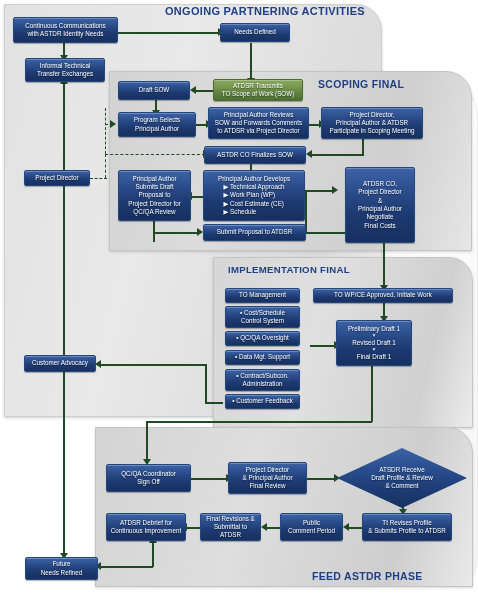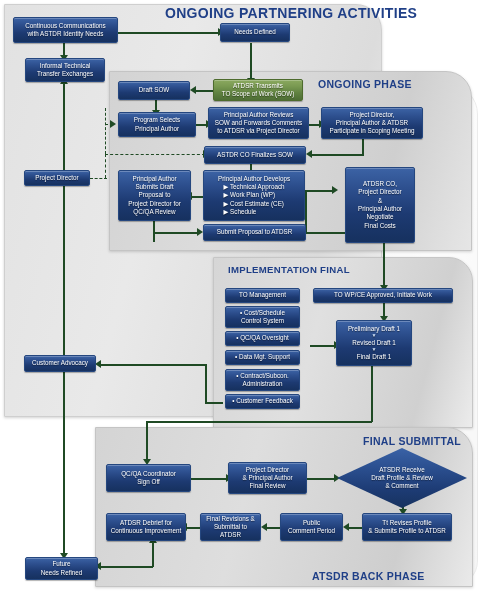--- a/index.html
+++ b/index.html
@@ -37,21 +37,21 @@
   .panel-white{
     left:370px;top:84px;width:108px;height:503px;
     background:linear-gradient(100deg,#f4f4f4 0%,#fbfbfb 50%,#f0f0f0 100%);
     border:1px solid #dcdcdc;border-top-right-radius:30px;border-bottom-right-radius:26px;
     opacity:.55;
   }
   .panel-title{
     position:absolute;font-weight:bold;color:#1f3f87;
     letter-spacing:.3px;white-space:nowrap;
   }
-  .t-ongoing{left:165px;top:5px;font-size:14px;}
+  .t-ongoing{left:165px;top:5px;font-size:11px;}
   .t-scoping{left:318px;top:78px;font-size:10.5px;}
   .t-impl{left:228px;top:264px;font-size:9.6px;}
   .t-final{left:363px;top:435px;font-size:10.5px;}
   .t-feed{left:312px;top:570px;font-size:10.5px;}
 
   
   .node{
     position:absolute;box-sizing:border-box;
     display:flex;align-items:center;justify-content:center;
     text-align:center;color:#ffffff;
@@ -104,24 +104,23 @@
 
 <div id="canvas">
 
   <div class="panel panel-white"></div>
   <div class="panel panel-ongoing"></div>
   <div class="panel panel-scoping"></div>
   <div class="panel panel-impl"></div>
   <div class="panel panel-final"></div>
 
   <div class="panel-title t-ongoing">ONGOING PARTNERING ACTIVITIES</div>
-  <div class="panel-title t-scoping">ONGOING PHASE</div>
+  <div class="panel-title t-scoping">SCOPING FINAL</div>
   <div class="panel-title t-impl">IMPLEMENTATION FINAL</div>
-  <div class="panel-title t-final">FINAL SUBMITTAL</div>
-  <div class="panel-title t-feed">ATSDR BACK PHASE</div>
+  <div class="panel-title t-feed">FEED ASTDR PHASE</div>
 
   <div class="ln h" style="left:118px;top:32px;width:102px;"></div>
   <div class="arw arw-r" style="left:218px;top:28px;"></div>
 
   <div class="ln v" style="left:63px;top:43px;height:15px;"></div>
   <div class="arw arw-d" style="left:60px;top:55px;"></div>
 
   <div class="ln v" style="left:63px;top:82px;height:480px;"></div>
   <div class="arw arw-u" style="left:60px;top:78px;"></div>
 

